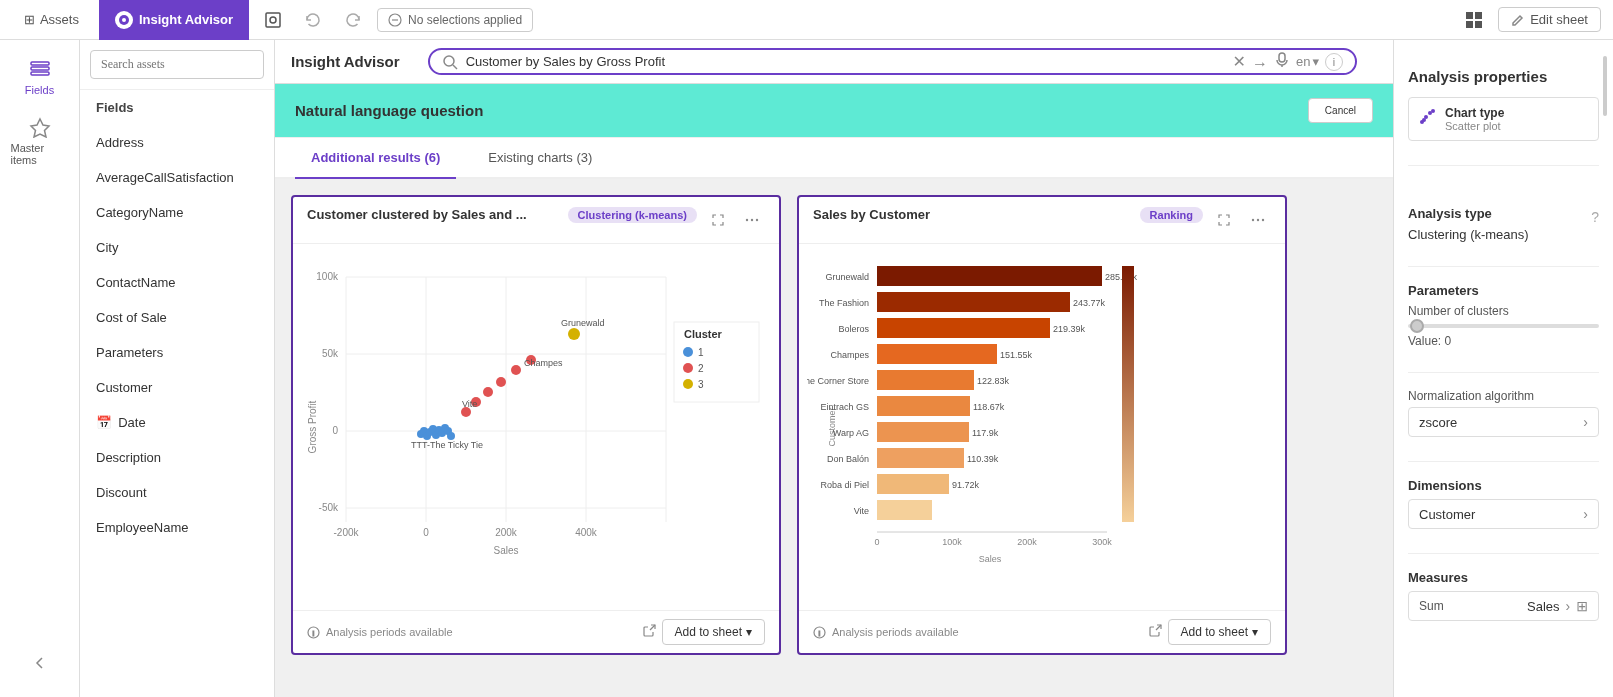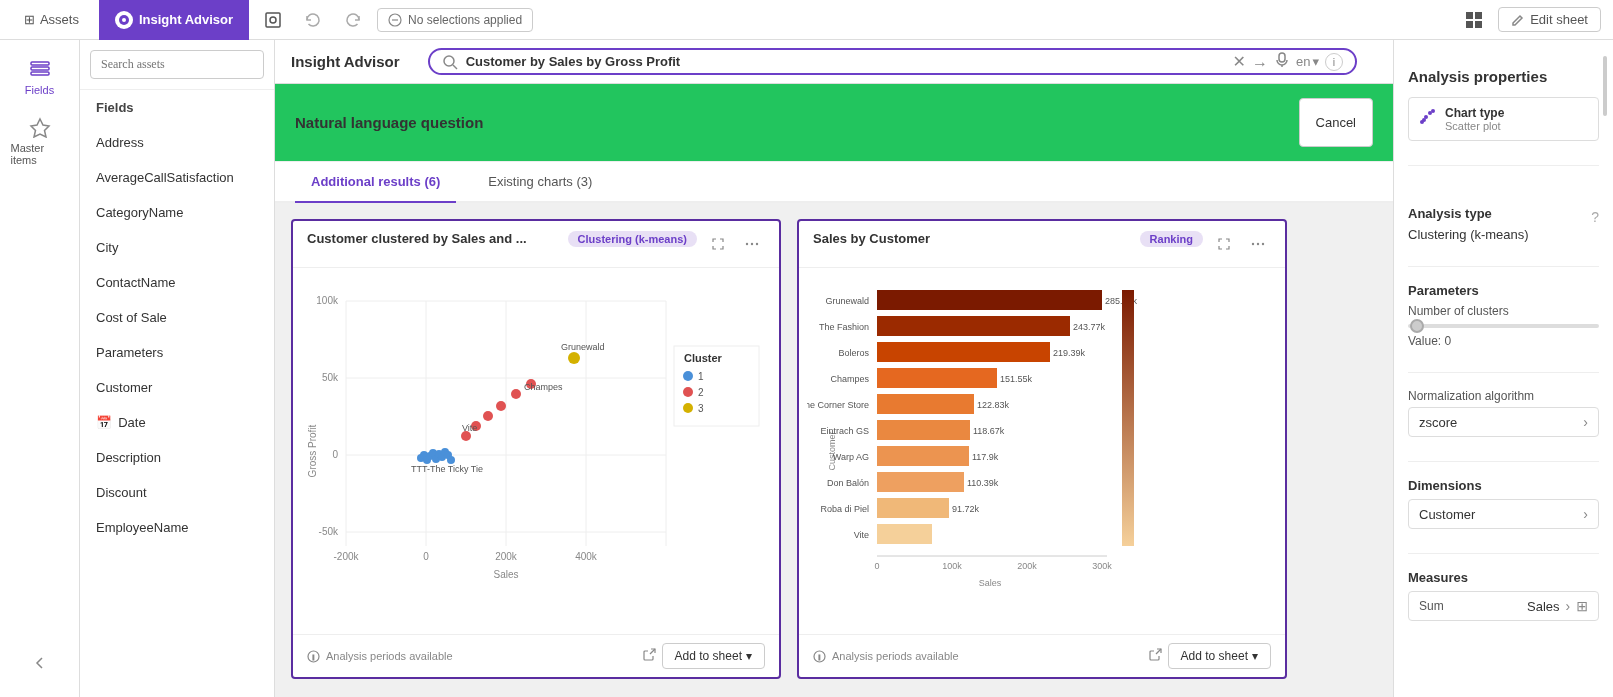--- a/index.html
+++ b/index.html
@@ -90,35 +90,35 @@
       display: flex; align-items: center; padding: 0 16px;
       height: 44px; background: #fff; border-bottom: 1px solid #ddd; gap: 8px;
     }
     .ia-title { font-size: 15px; font-weight: 600; color: #333; }
     .search-bar {
       flex: 1; margin: 0 20px;
       display: flex; align-items: center;
       border: 2px solid #6c3fc8; border-radius: 20px; padding: 0 12px; background: #fff;
     }
     .search-bar input {
-      flex: 1; border: none; outline: none; font-size: 13px; padding: 6px 4px; color: #333; font-weight: bold;
+      flex: 1; border: none; outline: none; font-size: 13px; padding: 6px 4px; color: #333;
     }
     .search-bar-icons {
       display: flex; align-items: center; gap: 6px; color: #888;
     }
 
     
     .nlq-bar {
       display: flex; align-items: center; padding: 14px 20px;
-      background: #22c55e; border-bottom: 1px solid #eee; gap: 12px;
+      background: #5eead4; border-bottom: 1px solid #eee; gap: 12px;
     }
     .nlq-title { font-size: 15px; font-weight: 600; color: #333; }
     .nlq-cancel {
       margin-left: auto; border: 1px solid #ccc; border-radius: 4px;
-      padding: 16px 16px; cursor: pointer; background: #fff; font-size: 13px; color: #333;
+      padding: 6px 16px; cursor: pointer; background: #fff; font-size: 10px; color: #333;
     }
 
     
     .tabs-bar {
       display: flex; align-items: center; padding: 0 20px;
       background: #fff; border-bottom: 2px solid #eee; gap: 16px;
     }
     .tab-item {
       padding: 12px 16px; cursor: pointer; font-size: 13px; color: #555;
       border-bottom: 2px solid transparent; margin-bottom: -2px;

